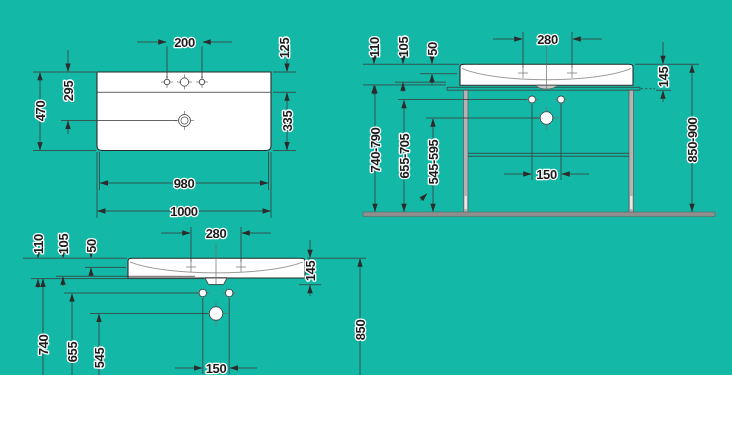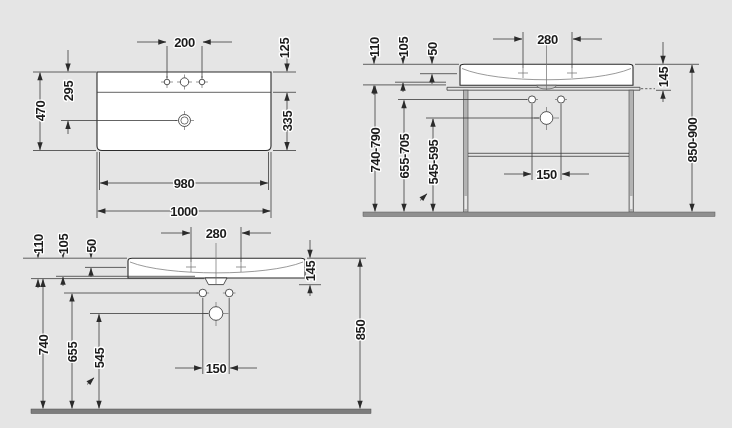--- a/index.html
+++ b/index.html
@@ -1,16 +1,16 @@
 <!DOCTYPE html>
 <html><head>
 <meta charset="utf-8">
 <style>
   html,body { margin:0; padding:0; background:#ffffff; }
-  #stage { position:relative; width:732px; height:428px; background:#e5e5e5; overflow:hidden; }
+  #stage { position:relative; width:732px; height:375px; background:#14b8a6; overflow:hidden; }
   svg { display:block; }
   .ln  { stroke:#3c3c3c; stroke-width:0.8; fill:none; }
   .thin{ stroke:#6e6e6e; stroke-width:0.7; fill:none; }
   .out { stroke:#2b2b2b; stroke-width:1.1; fill:#ffffff; }
   .dash{ stroke:#3c3c3c; stroke-width:0.8; fill:none; stroke-dasharray:2.2 2; }
   .steel{ fill:#b3b3b3; stroke:#595959; stroke-width:0.7; }
   .dt { font:700 13px "Liberation Sans", sans-serif; fill:#1c1c1c;
         stroke:#ffffff; stroke-width:2.6px; paint-order:stroke; stroke-linejoin:round;
         letter-spacing:-0.4px; text-anchor:middle; dominant-baseline:central; }
 </style>

